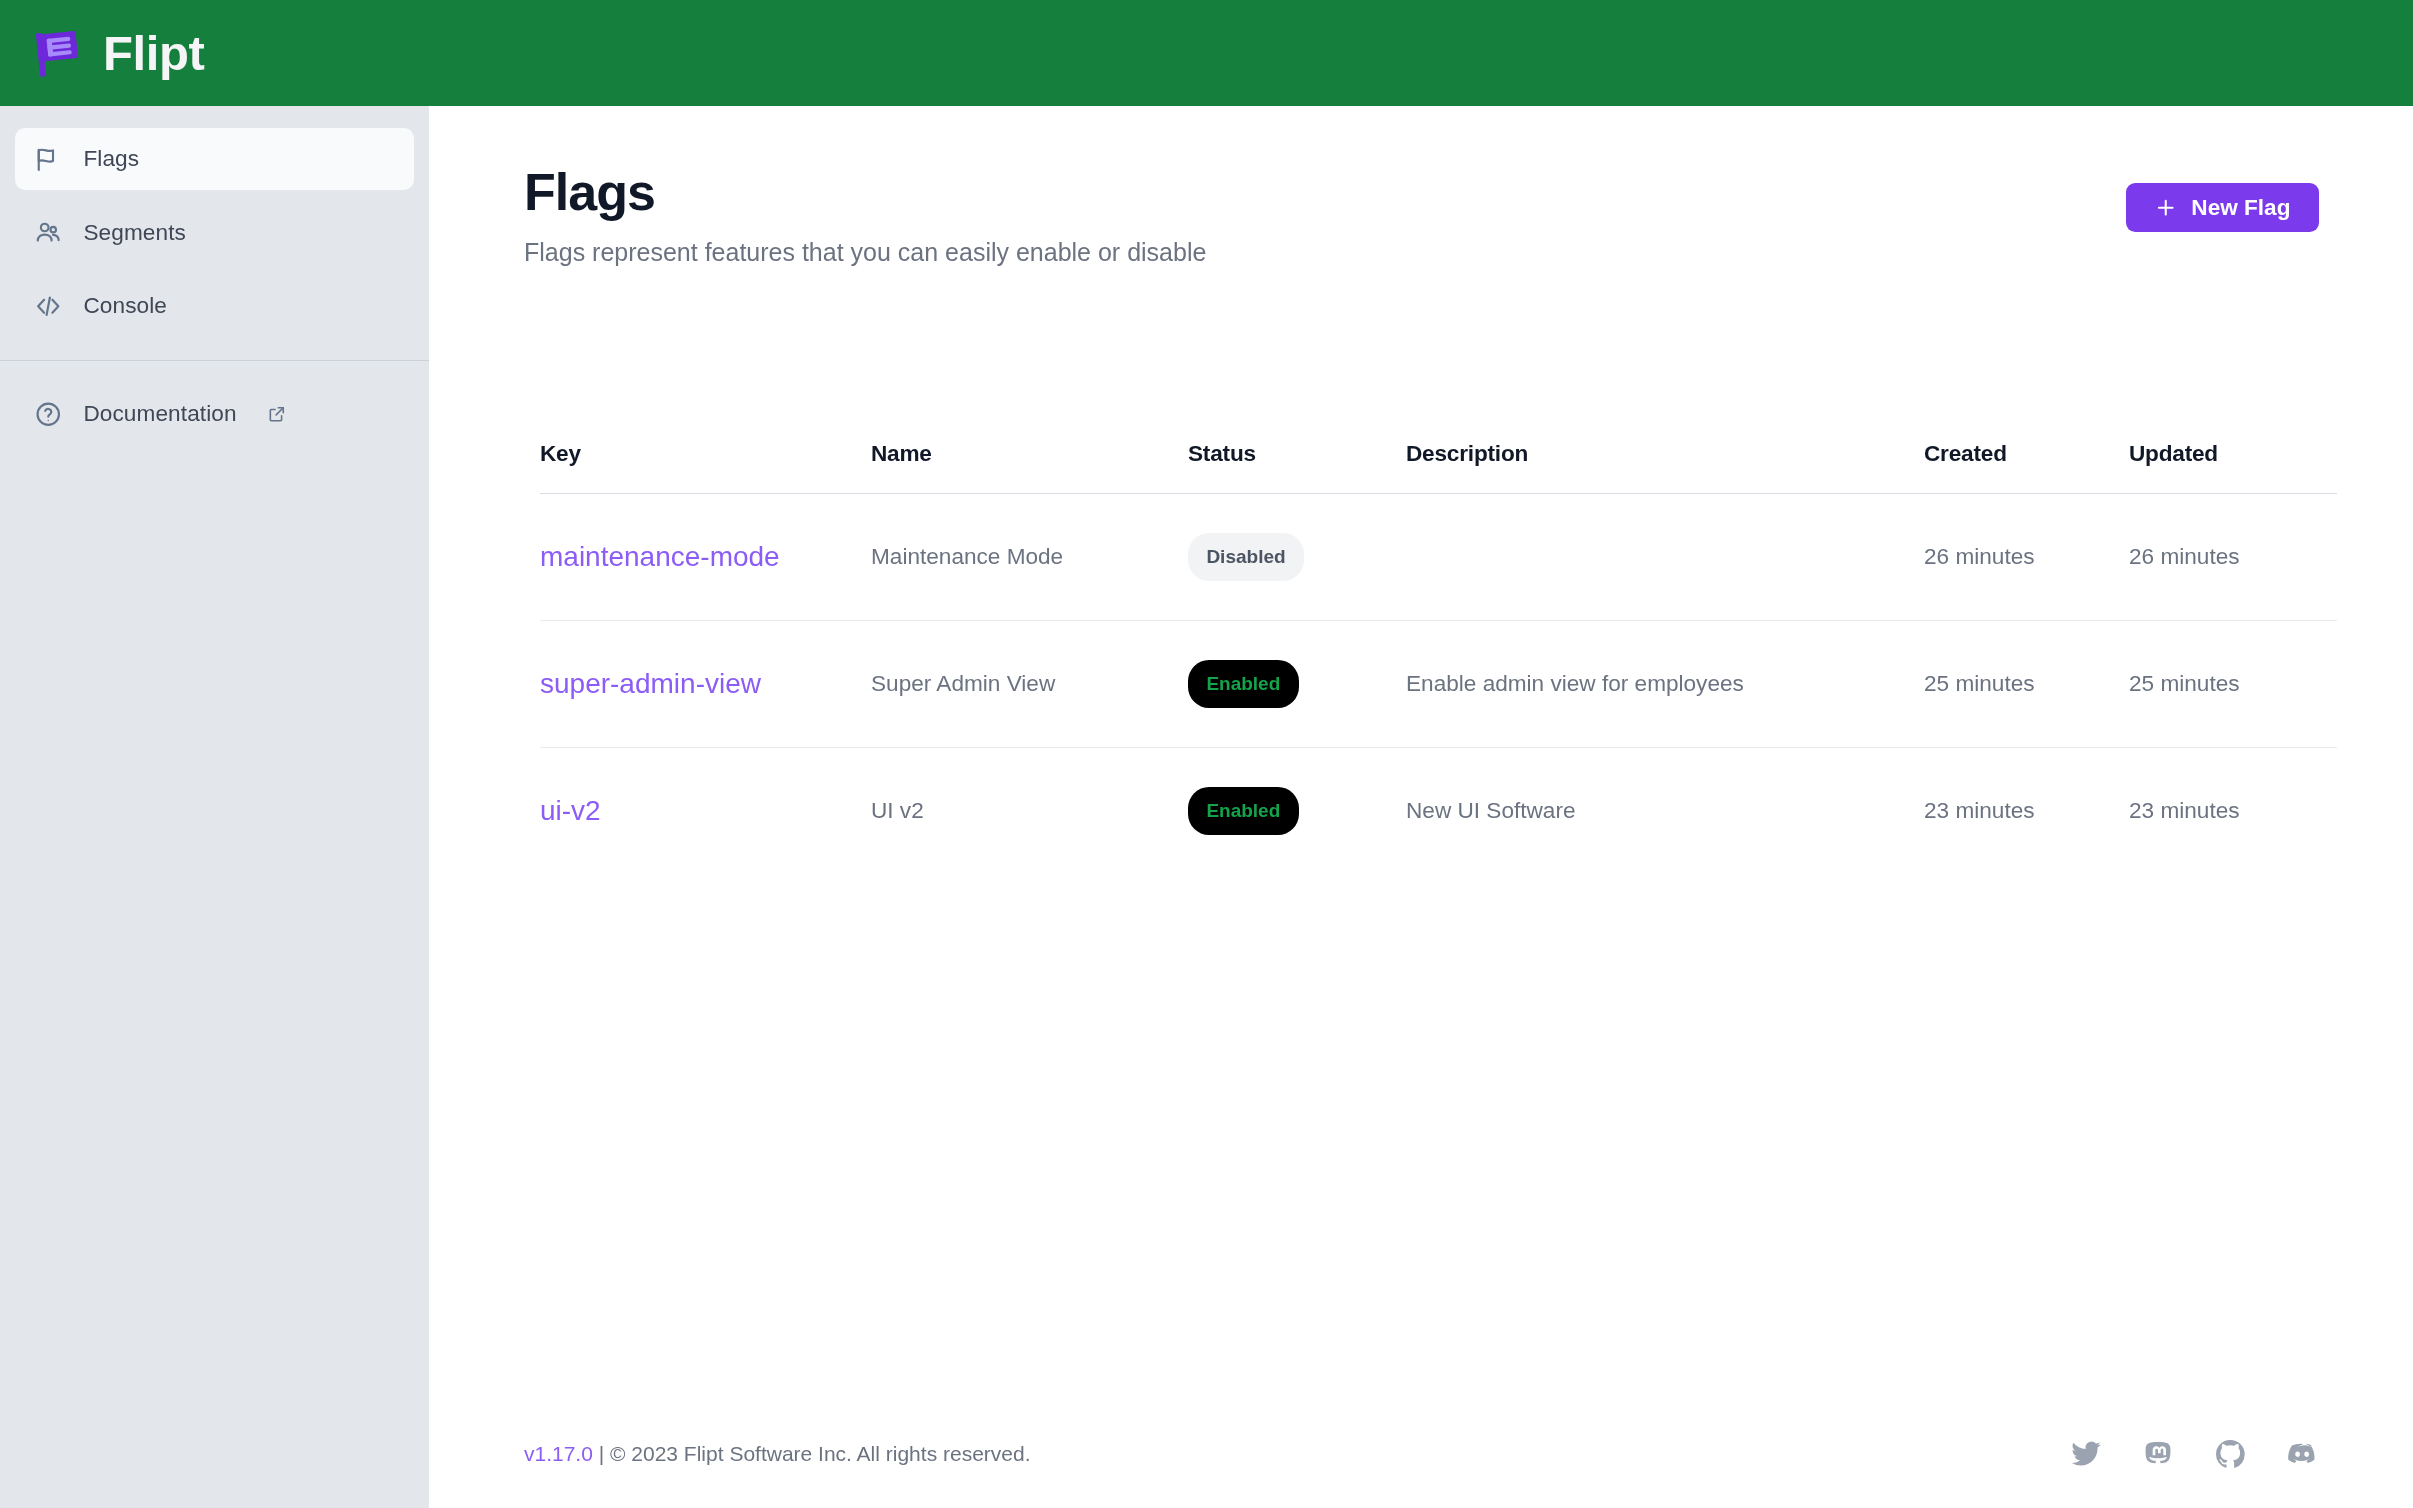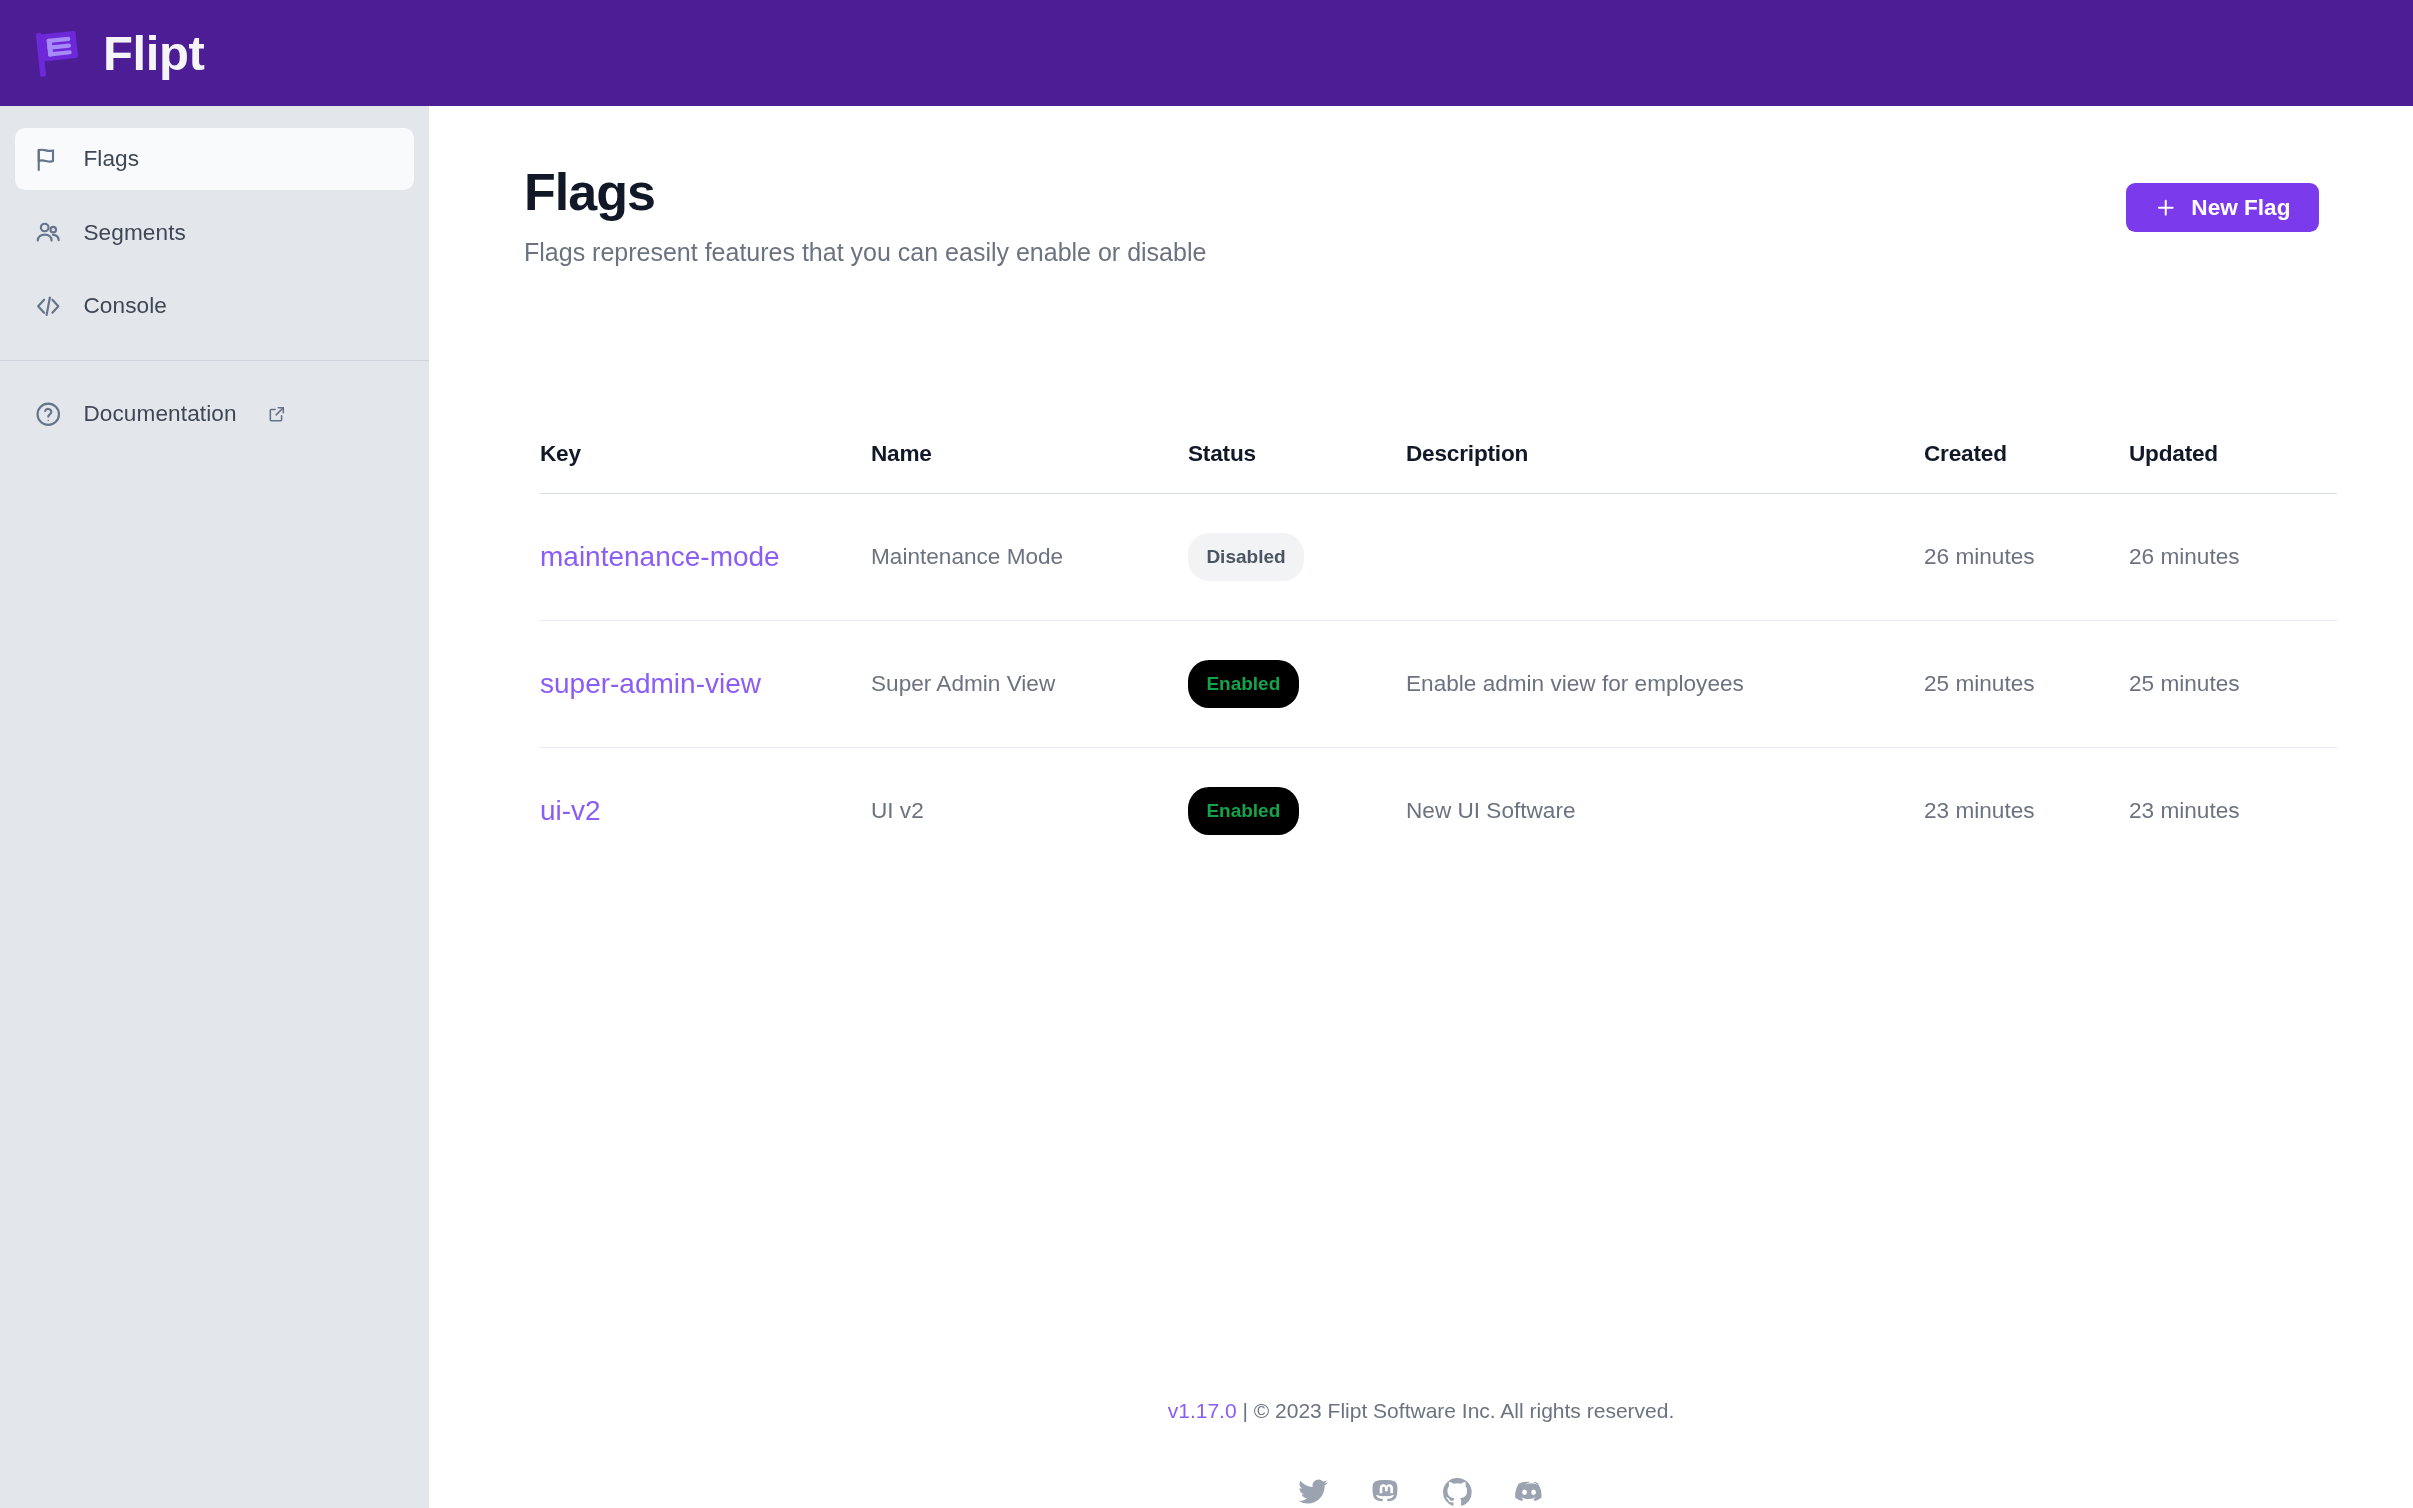--- a/index.html
+++ b/index.html
@@ -16,21 +16,21 @@
     color: #111827;
     -webkit-font-smoothing: antialiased;
   }
 
   
   .topbar {
     position: absolute;
     top: 0; left: 0;
     width: 2413px;
     height: 106px;
-    background: #4c1d95;
+    background: #15803d;
     display: flex;
     align-items: center;
     padding-left: 32px;
   }
   .brand {
     display: flex;
     align-items: center;
     gap: 17px;
     text-decoration: none;
   }
@@ -197,21 +197,20 @@
   
   .footer {
     position: absolute;
     bottom: 0; left: 429px;
     width: 1984px;
     height: 109px;
     display: flex;
     align-items: center;
     justify-content: space-between;
     padding: 0 95px;
-    flex-direction: column;
   }
   .footer-text {
     font-size: 21px;
     color: #6B7280;
   }
   .footer-version {
     color: #8B5CF6;
     text-decoration: none;
     cursor: pointer;
   }

